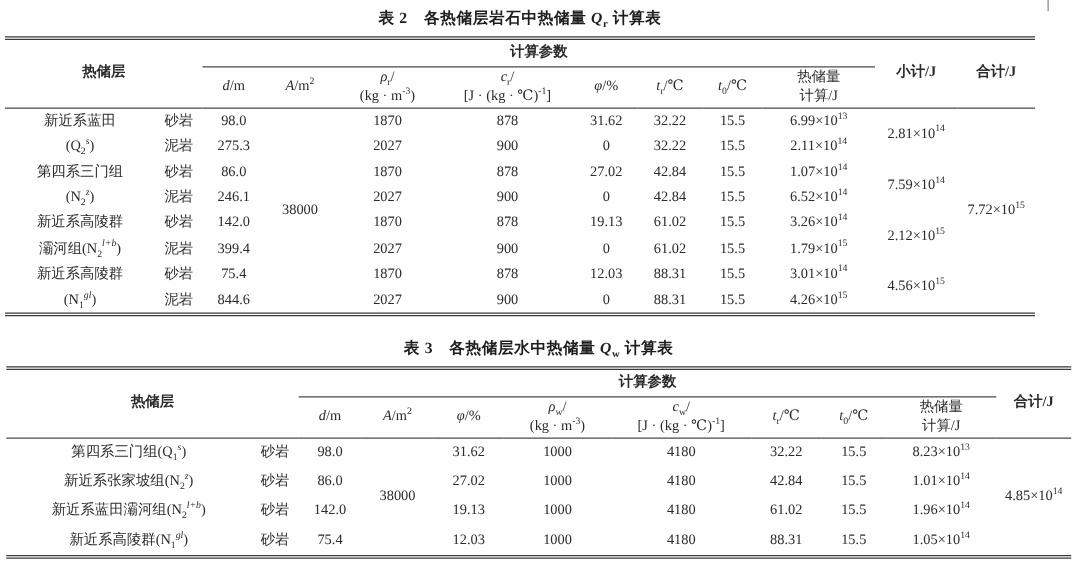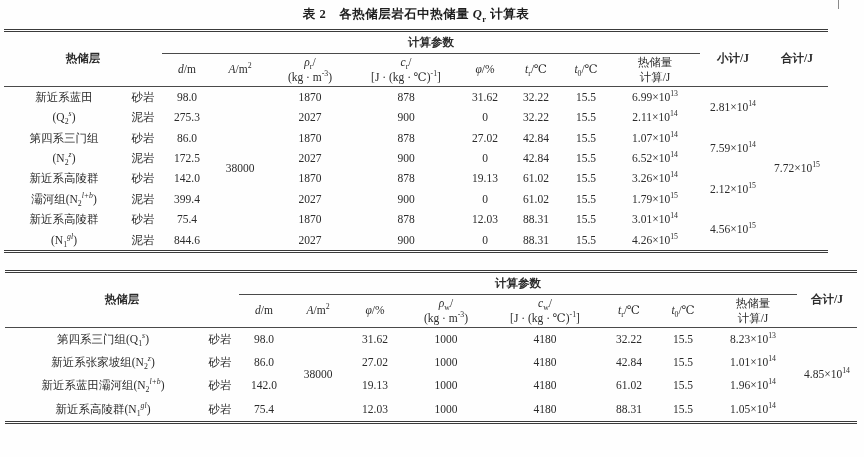--- a/index.html
+++ b/index.html
@@ -110,21 +110,21 @@
             <td>878</td>
             <td>27.02</td>
             <td>42.84</td>
             <td>15.5</td>
             <td>1.07×10<sup>14</sup></td>
             <td rowspan="2">7.59×10<sup>14</sup></td>
           </tr>
           <tr>
             <td>(N<sub>2</sub><sup><i>z</i></sup>)</td>
             <td>泥岩</td>
-            <td>172.5</td>
+            <td>246.1</td>
             <td>2027</td>
             <td>900</td>
             <td>0</td>
             <td>42.84</td>
             <td>15.5</td>
             <td>6.52×10<sup>14</sup></td>
           </tr>
           <tr>
             <td>新近系高陵群</td>
             <td>砂岩</td>
@@ -169,20 +169,21 @@
             <td>0</td>
             <td>88.31</td>
             <td>15.5</td>
             <td>4.26×10<sup>15</sup></td>
           </tr>
         </tbody>
     </table>
   </div>
 
   <div class="tbl-wrap tbl3-wrap">
+    <div class="table-title">表 3　各热储层水中热储量 <i>Q</i><sub>w</sub> 计算表</div>
     <table class="sci-table" id="table3">
       <colgroup>
         <col style="width:196px">
           <col style="width:38px">
           <col style="width:50px">
           <col style="width:58px">
         <col style="width:56px">
           <col style="width:86px">
           <col style="width:112px">
           <col style="width:56px">

